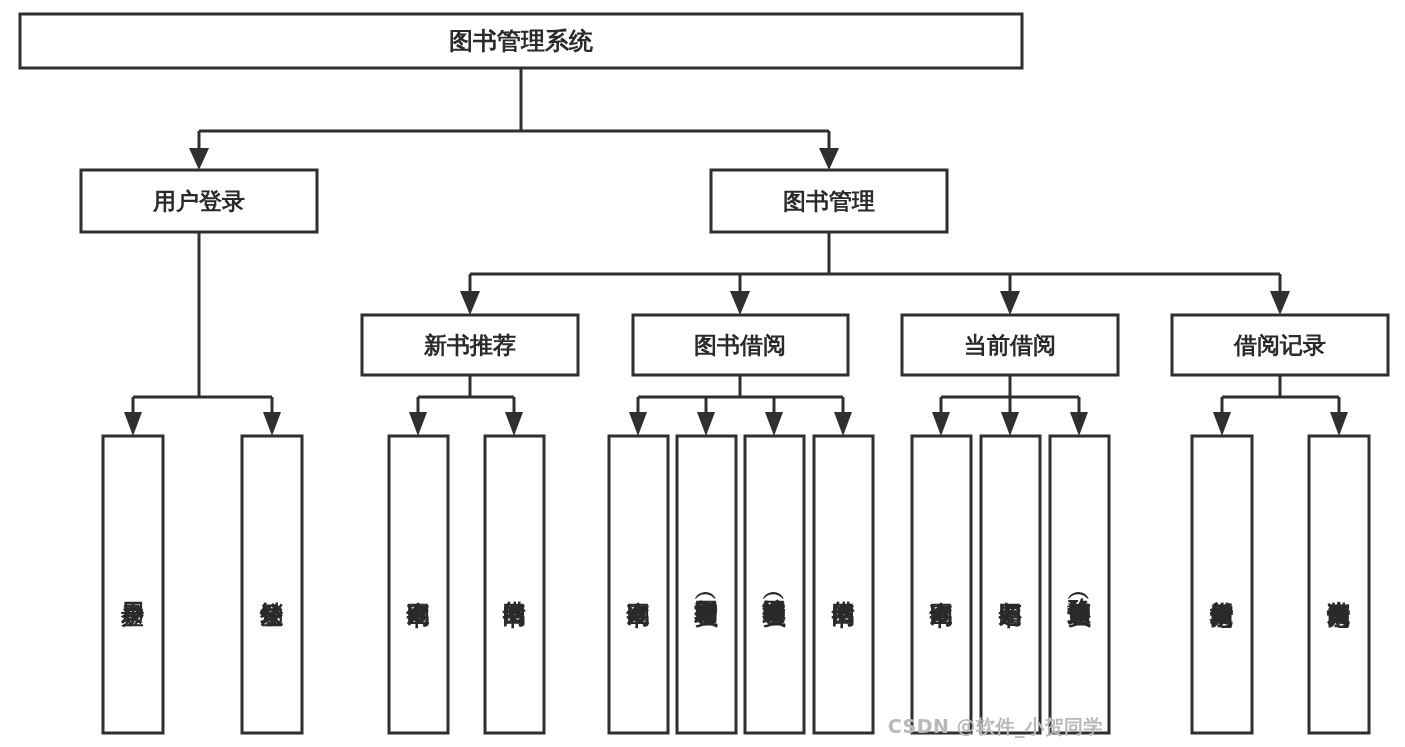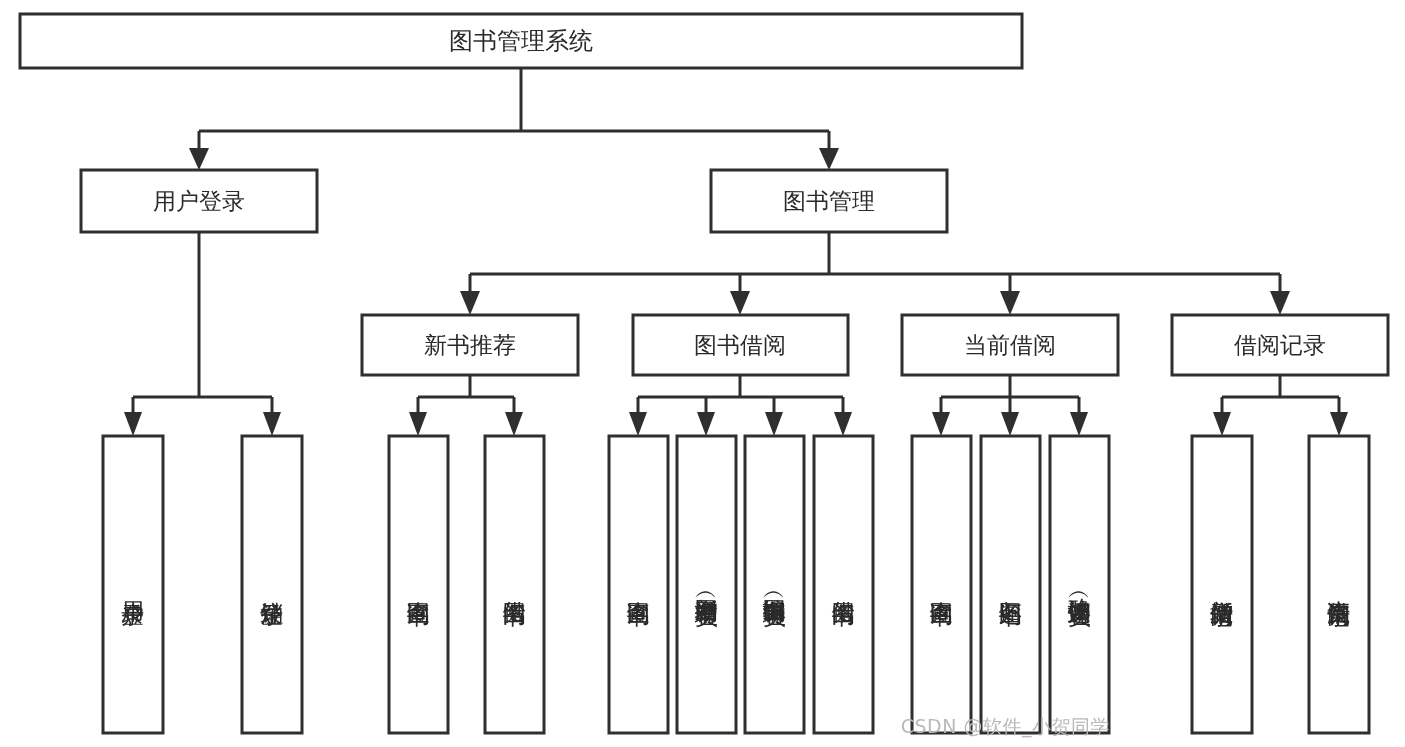--- a/index.html
+++ b/index.html
@@ -11,20 +11,21 @@
   body {
     width: 1405px;
     height: 747px;
     font-family: "DejaVu Sans", "Liberation Sans", sans-serif;
     overflow: hidden;
   }
   #diagram-root {
     position: relative;
     width: 1118px;
     height: 747px;
+    font-weight: bold;
   }
   svg#flow {
     display: block;
     width: 1405px;
     height: 747px;
   }
   .node-box {
     fill: #ffffff;
     stroke: #2f2f2f;
     stroke-width: 3;
@@ -62,21 +63,21 @@
     text-orientation: upright;
     font-family: "DejaVu Sans", "Liberation Sans", sans-serif;
     font-size: 23px;
     line-height: 1.06;
     color: #2a2a2a;
     letter-spacing: 1px;
     white-space: nowrap;
   }
   .watermark {
     position: absolute;
-    right: 8px;
+    right: 15px;
     bottom: 7px;
     font-family: "DejaVu Sans", "Liberation Sans", sans-serif;
     font-size: 19px;
     color: #b9b9b9;
     letter-spacing: 0.5px;
     white-space: nowrap;
     user-select: none;
   }
 </style>
 </head>

